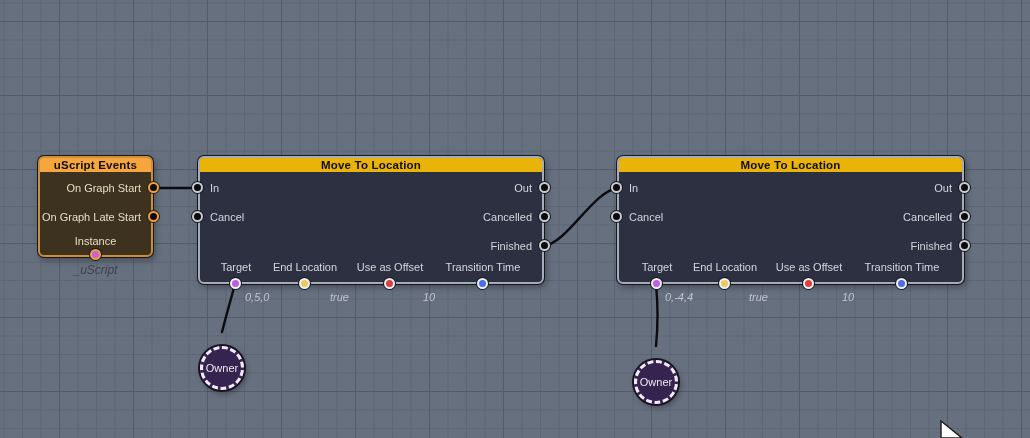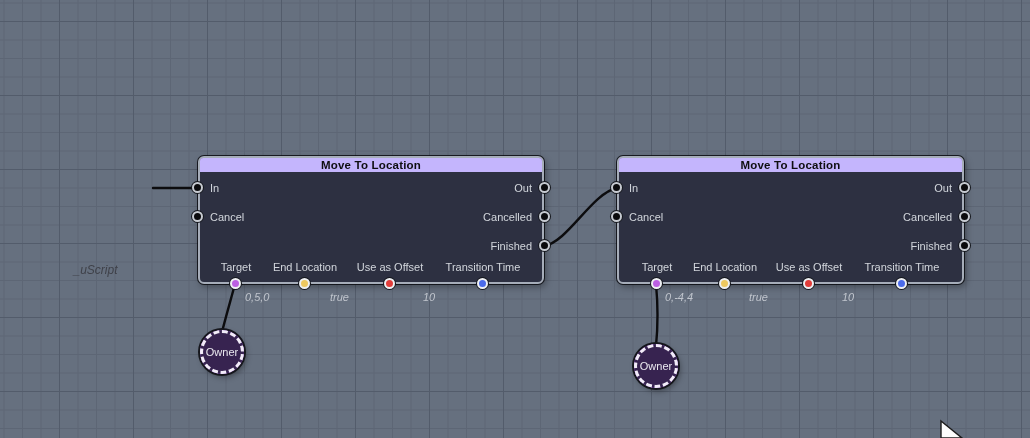--- a/index.html
+++ b/index.html
@@ -27,21 +27,21 @@
   .move{background:#2d3041;border:2px solid #a6adb9;width:346px;height:128px;top:156px;}
   #move1{left:198px;}
   #move2{left:617px;width:347px;}
   .events{left:38px;top:156px;width:115px;height:101px;background:#3c321f;border:2px solid #cd8d3b;}
 
   .hdr{
     position:absolute;top:0;left:0;right:0;height:14px;line-height:14px;
     text-align:center;font-size:11.5px;font-weight:bold;color:#0e0e10;
     border-radius:3px 3px 0 0;letter-spacing:.2px;
   }
-  .move .hdr{background:#c4b5fd;}
+  .move .hdr{background:#eab308;}
   .events .hdr{background:#f7a63e;}
 
   .lbl{position:absolute;font-size:11px;line-height:16px;height:16px;white-space:nowrap;}
   .move .lbl{color:#d2d6dc;}
   .events .lbl{color:#e5dcc3;}
   .l{left:10px;text-align:center;}
   .r{right:10px;text-align:right;}
   .cl{left:0;right:0;text-align:center;}
 
   .plabel{position:absolute;top:103px;width:120px;margin-left:-60px;text-align:center;
@@ -58,39 +58,48 @@
   .port.target{background:#bc5fe2;}
   .port.endloc{background:#eec960;}
   .port.offset{background:#e23d3a;}
   .port.ttime{background:#4b6bea;}
   .port.inst{background:#cb60d8;border-color:#eda23f;}
 
   .caption{position:absolute;left:38px;top:263px;width:115px;text-align:center;
            font-size:12px;font-style:italic;color:#3f4149;z-index:2;}
 
   .owner{position:absolute;width:44px;height:44px;border-radius:50%;background:#a158e0;
-         box-shadow:0 0 0 2px #15161c, 2px 3px 6px rgba(0,0,0,.4);z-index:3;}
+         box-shadow:0 0 0 2px #15161c, 2px 3px 6px rgba(0,0,0,.4);z-index:3;margin-top:16px;}
   .owner-inner{position:absolute;inset:0;border-radius:50%;border:3px dashed #f2ecf8;
                background:#372350;display:flex;align-items:center;justify-content:center;
                font-size:11px;color:#eae8ef;box-sizing:border-box;}
   #owner1{left:200px;top:330px;}
   #owner2{left:634px;top:344px;}
 </style>
 </head>
 <body>
 
 <div class="canvas">
 
   <svg class="wires" width="1030" height="438" viewBox="0 0 1030 438">
     <path d="M153,188 L198,188"></path>
     <path d="M544,246 C568,242 592,193 617,188"></path>
     <path d="M235,284 C231,299 226,316 222,332"></path>
     <path d="M656,284 C658,305 658,326 656,346"></path>
   </svg>
 
+  <div class="node events" id="events">
+    <div class="hdr">uScript Events</div>
+    <div class="lbl r" style="top:22px">On Graph Start</div>
+    <div class="lbl r" style="top:51px">On Graph Late Start</div>
+    <div class="lbl cl" style="top:75px">Instance</div>
+    <span class="port ev" style="right:-8px;top:24px"></span>
+    <span class="port ev" style="right:-8px;top:53px"></span>
+    <span class="port inst" style="left:50px;top:91px"></span>
+  </div>
   <div class="caption">_uScript</div>
 
   <div class="node move" id="move1">
     <div class="hdr">Move To Location</div>
     <div class="lbl l" style="top:22px">In</div>
     <div class="lbl l" style="top:51px">Cancel</div>
     <div class="lbl r" style="top:22px">Out</div>
     <div class="lbl r" style="top:51px">Cancelled</div>
     <div class="lbl r" style="top:80px">Finished</div>
     <div class="plabel" style="left:36px">Target</div>

